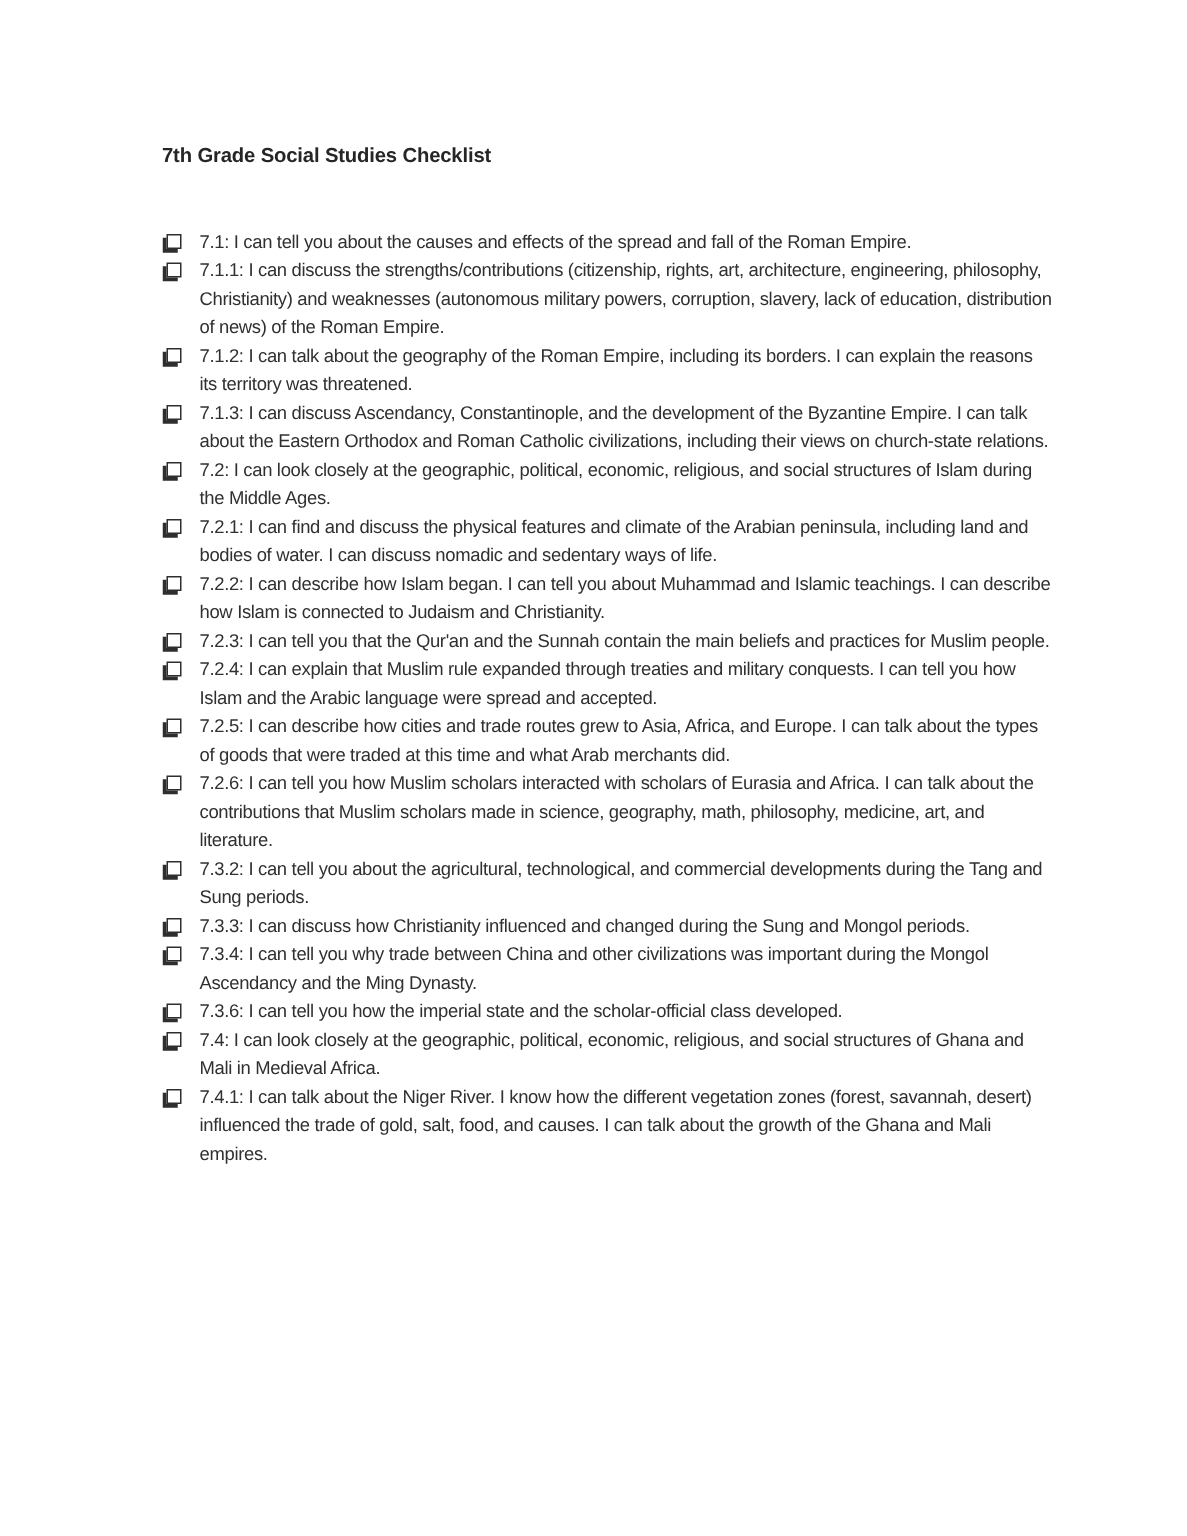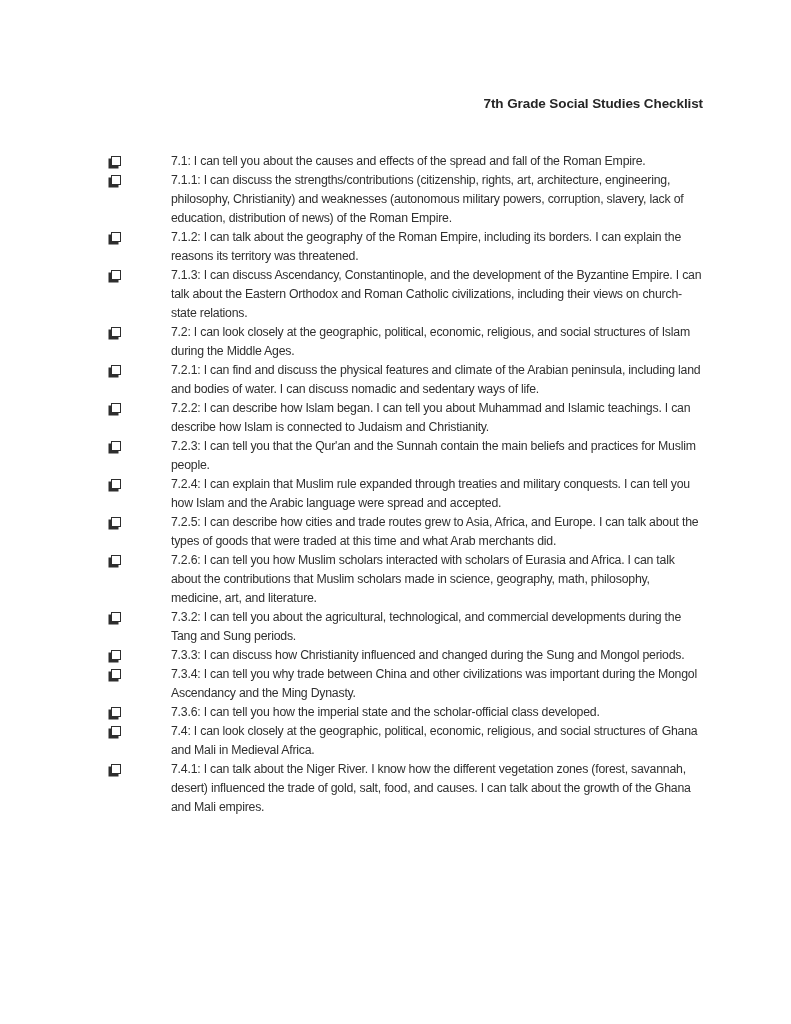--- a/index.html
+++ b/index.html
@@ -20,35 +20,34 @@
     width: 791px;
     height: 1024px;
     padding: 95px 88px 0 108px;
     background: #ffffff;
   }
   .title {
     margin: 0 0 40px 0;
     font-size: 13.5px;
     line-height: 17px;
     font-weight: 700;
-    text-align: right;
+    text-align: left;
     color: #262626;
     letter-spacing: -0.1px;
   }
   .checklist {
     width: 100%;
   }
   .item {
     display: flex;
     align-items: flex-start;
     font-size: 12.3px;
     line-height: 19px;
     letter-spacing: -0.22px;
     color: #303030;
-    gap: 38px;
   }
   .box-col {
     flex: 0 0 25px;
     padding-top: 4px;
   }
   .checkbox {
     display: block;
     width: 8px;
     height: 8px;
     margin-left: 3px;

